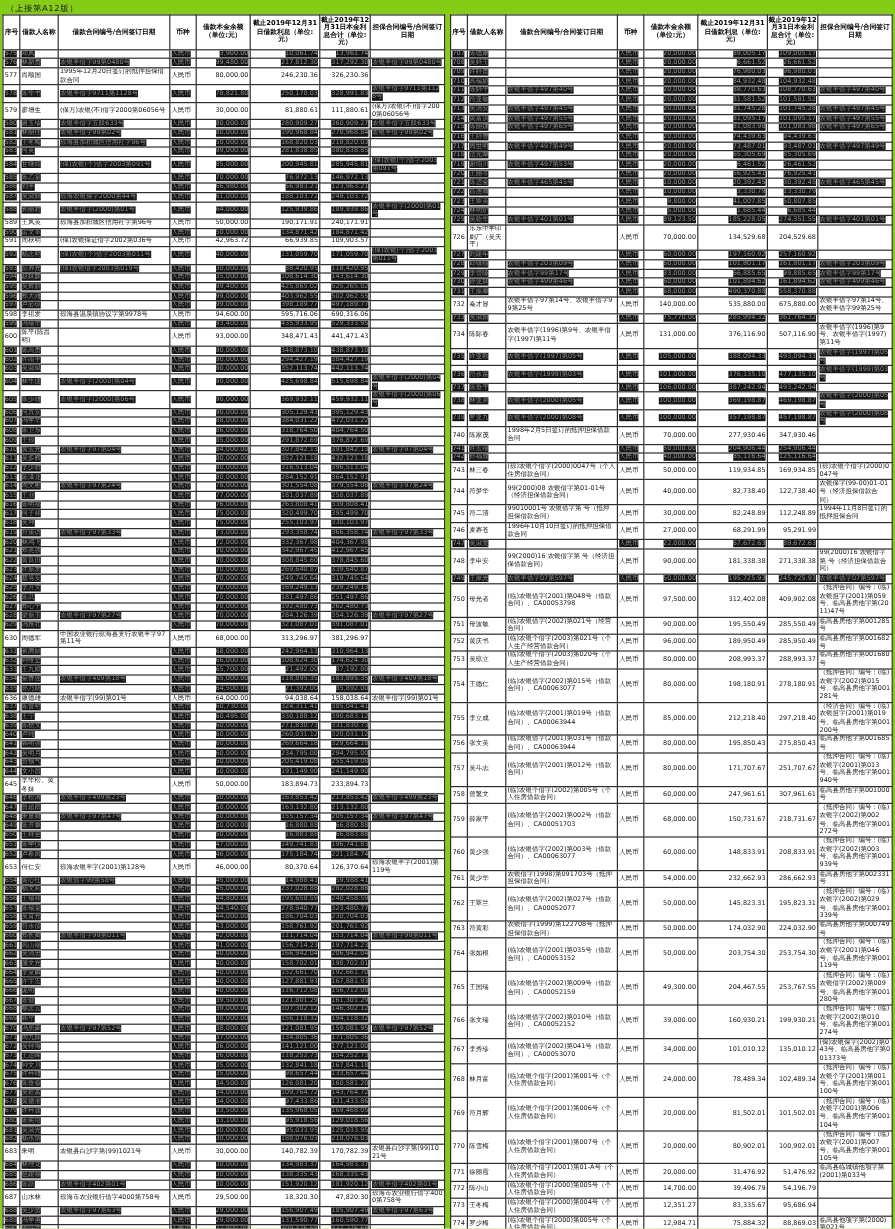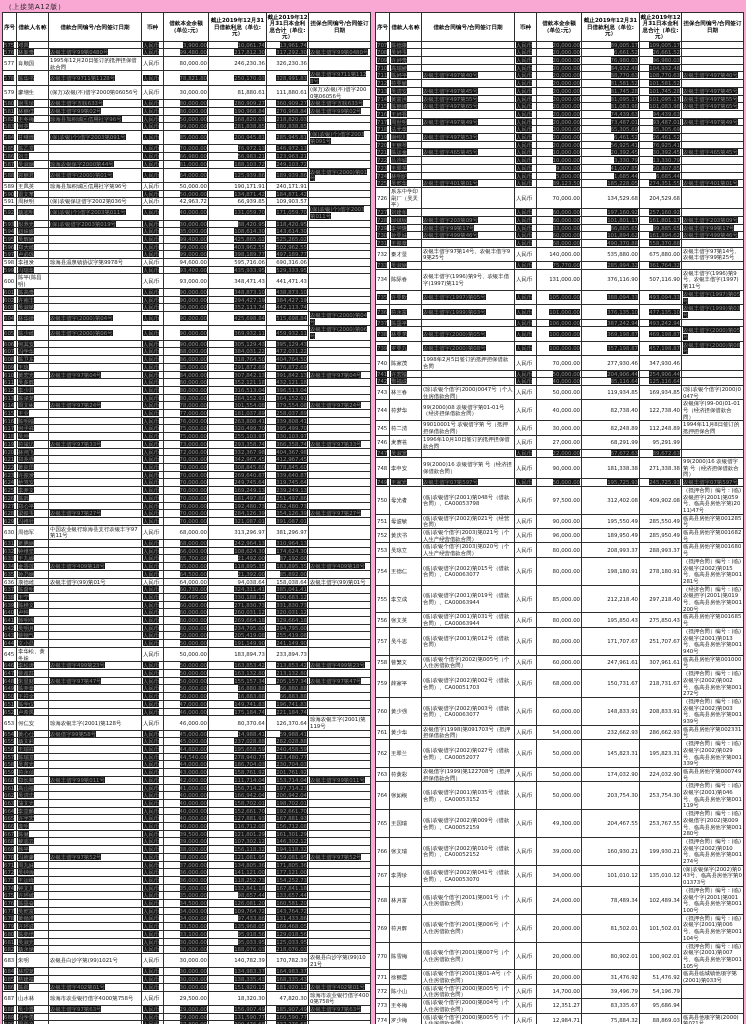--- a/index.html
+++ b/index.html
@@ -1,16 +1,16 @@
 <!DOCTYPE html>
 <html><head>
 <meta charset="utf-8">
 <style>
   html,body{margin:0;padding:0;background:#fff;}
-  .page{position:relative;width:746px;height:1024px;background:#f9a8d4;overflow:hidden;
+  .page{position:relative;width:746px;height:1024px;background:#84cc16;overflow:hidden;
         font-family:"DejaVu Sans",sans-serif;color:#111;}
   .note{position:absolute;top:2px;left:5px;font-size:7px;letter-spacing:0.5px;color:#222;}
   table.tbl{position:absolute;top:12px;border-collapse:collapse;table-layout:fixed;width:369px;background:#fff;}
   #tbl-left{left:2px;}
   #tbl-right{left:375px;}
   .tbl th{border:1px solid #2e2e2e;font-size:5.6px;line-height:6.4px;font-weight:bold;
           text-align:center;padding:1px 0;vertical-align:middle;color:#000;word-break:break-all;}
   .tbl td{border:1px solid #2e2e2e;font-size:5.4px;line-height:6.7px;padding:0 1px;
           vertical-align:middle;word-break:break-all;overflow:hidden;color:#141414;}
   td.no{text-align:left;}

